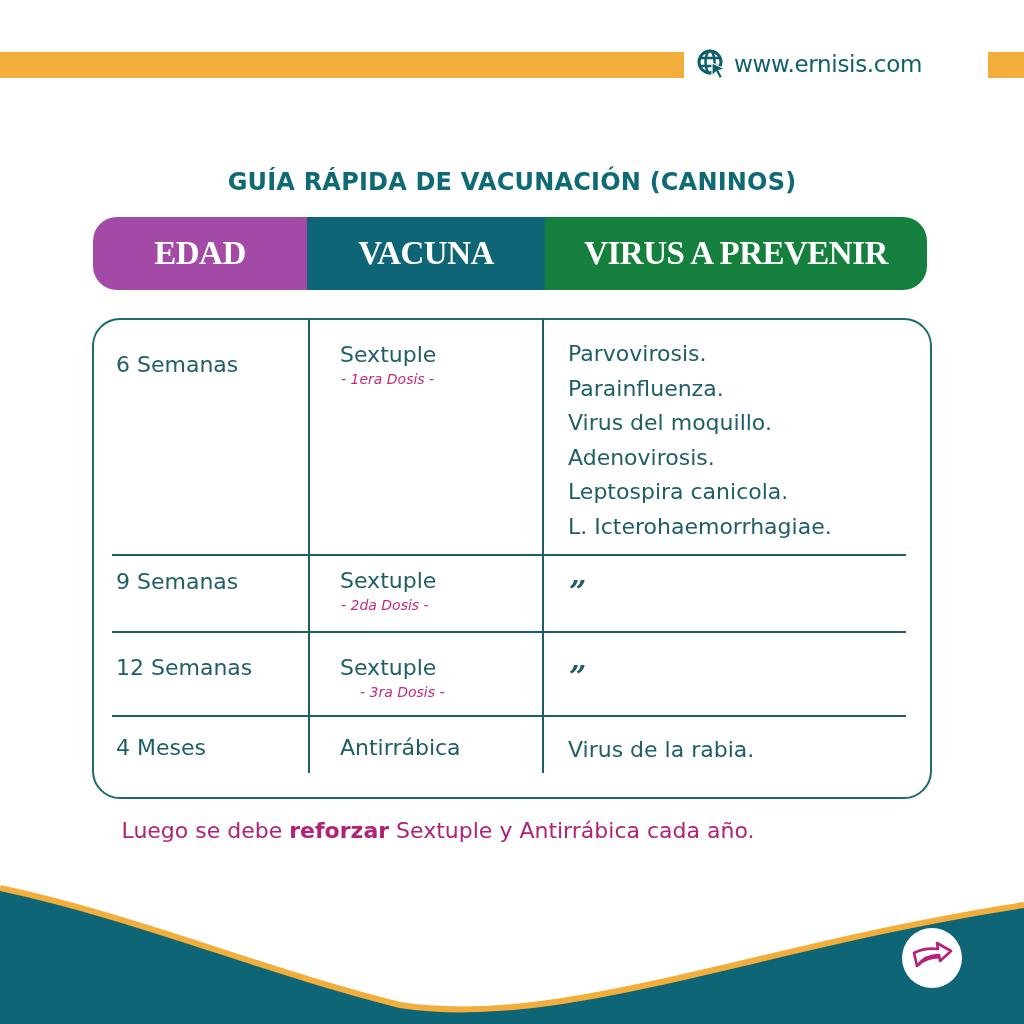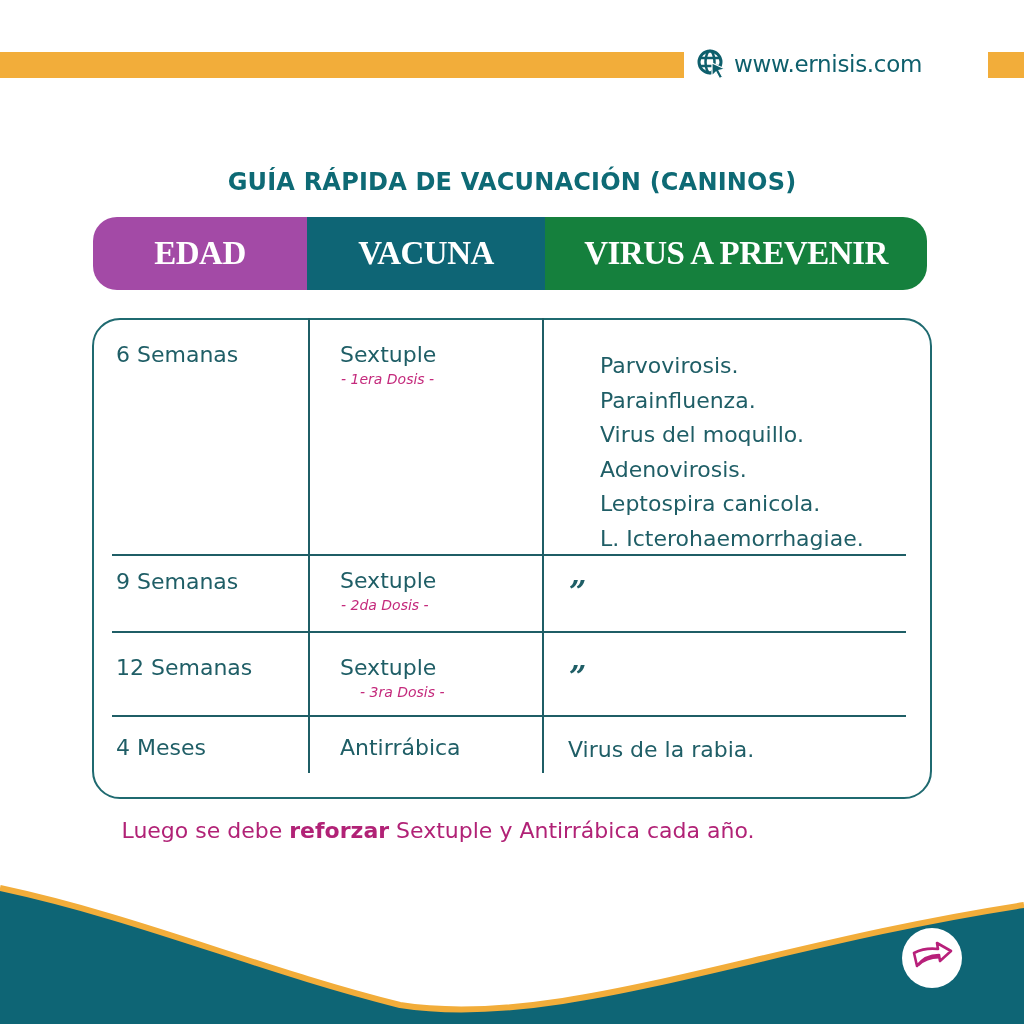--- a/index.html
+++ b/index.html
@@ -19,21 +19,21 @@
     .hc-edad { width: 214px; background: #a34aa6; }
     .hc-vacuna { width: 238px; background: #0e6575; }
     .hc-virus { flex: 1; background: #15803d; }
 
     .table-box { position: absolute; left: 92px; top: 318px; width: 840px; height: 481px; border: 2px solid #1f6a70; border-radius: 28px; }
     .vline { position: absolute; width: 2px; background: #1f5e66; }
     .hline { position: absolute; height: 2px; background: #1f5e66; }
 
     .cell-text { position: absolute; font-family: "DejaVu Sans", sans-serif; font-size: 22px; color: #1f5e66; line-height: 1.2; white-space: nowrap; }
     .dose { position: absolute; font-family: "DejaVu Sans", sans-serif; font-size: 14px; color: #c42a7c; white-space: nowrap; font-style: italic; }
-    .virus-list { position: absolute; left: 600px; top: 337px; list-style: none; margin-top: 12px; }
+    .virus-list { position: absolute; left: 568px; top: 337px; list-style: none; }
     .virus-list li { font-family: "DejaVu Sans", sans-serif; font-size: 22px; color: #1f5e66; line-height: 34.5px; white-space: nowrap; }
     .ditto { position: absolute; font-family: "DejaVu Serif", serif; font-weight: bold; font-style: italic; font-size: 30px; color: #1f5e66; line-height: 1; }
 
     .footnote { position: absolute; left: 0; width: 876px; top: 818px; text-align: center; font-family: "DejaVu Sans", sans-serif; font-size: 22px; color: #b12276; }
     .footnote b { font-weight: bold; }
 
     .wave { position: absolute; left: 0; top: 860px; width: 1024px; height: 164px; }
     .next-button { position: absolute; left: 902px; top: 928px; width: 60px; height: 60px; border-radius: 50%; background: #ffffff; display: flex; align-items: center; justify-content: center; cursor: pointer; }
     .next-button svg { width: 44px; height: 34px; }
   </style>
@@ -63,21 +63,21 @@
   <div class="header-cell hc-virus">VIRUS A PREVENIR</div>
 </div>
 
 <div class="table-box"></div>
 <div class="vline" style="left:308px; top:318px; height:455px;"></div>
 <div class="vline" style="left:542px; top:318px; height:455px;"></div>
 <div class="hline" style="left:112px; top:554px; width:794px;"></div>
 <div class="hline" style="left:112px; top:631px; width:794px;"></div>
 <div class="hline" style="left:112px; top:715px; width:794px;"></div>
 
-<div class="cell-text" style="left:116px; top:342px;">6 Semanas</div>
+<div class="cell-text" style="left:116px; top:352px;">6 Semanas</div>
 <div class="cell-text" style="left:340px; top:342px;">Sextuple</div>
 <div class="dose" style="left:341px; top:371px;">- 1era Dosis -</div>
 <ul class="virus-list">
   <li>Parvovirosis.</li>
   <li>Parainfluenza.</li>
   <li>Virus del moquillo.</li>
   <li>Adenovirosis.</li>
   <li>Leptospira canicola.</li>
   <li>L. Icterohaemorrhagiae.</li>
 </ul>

